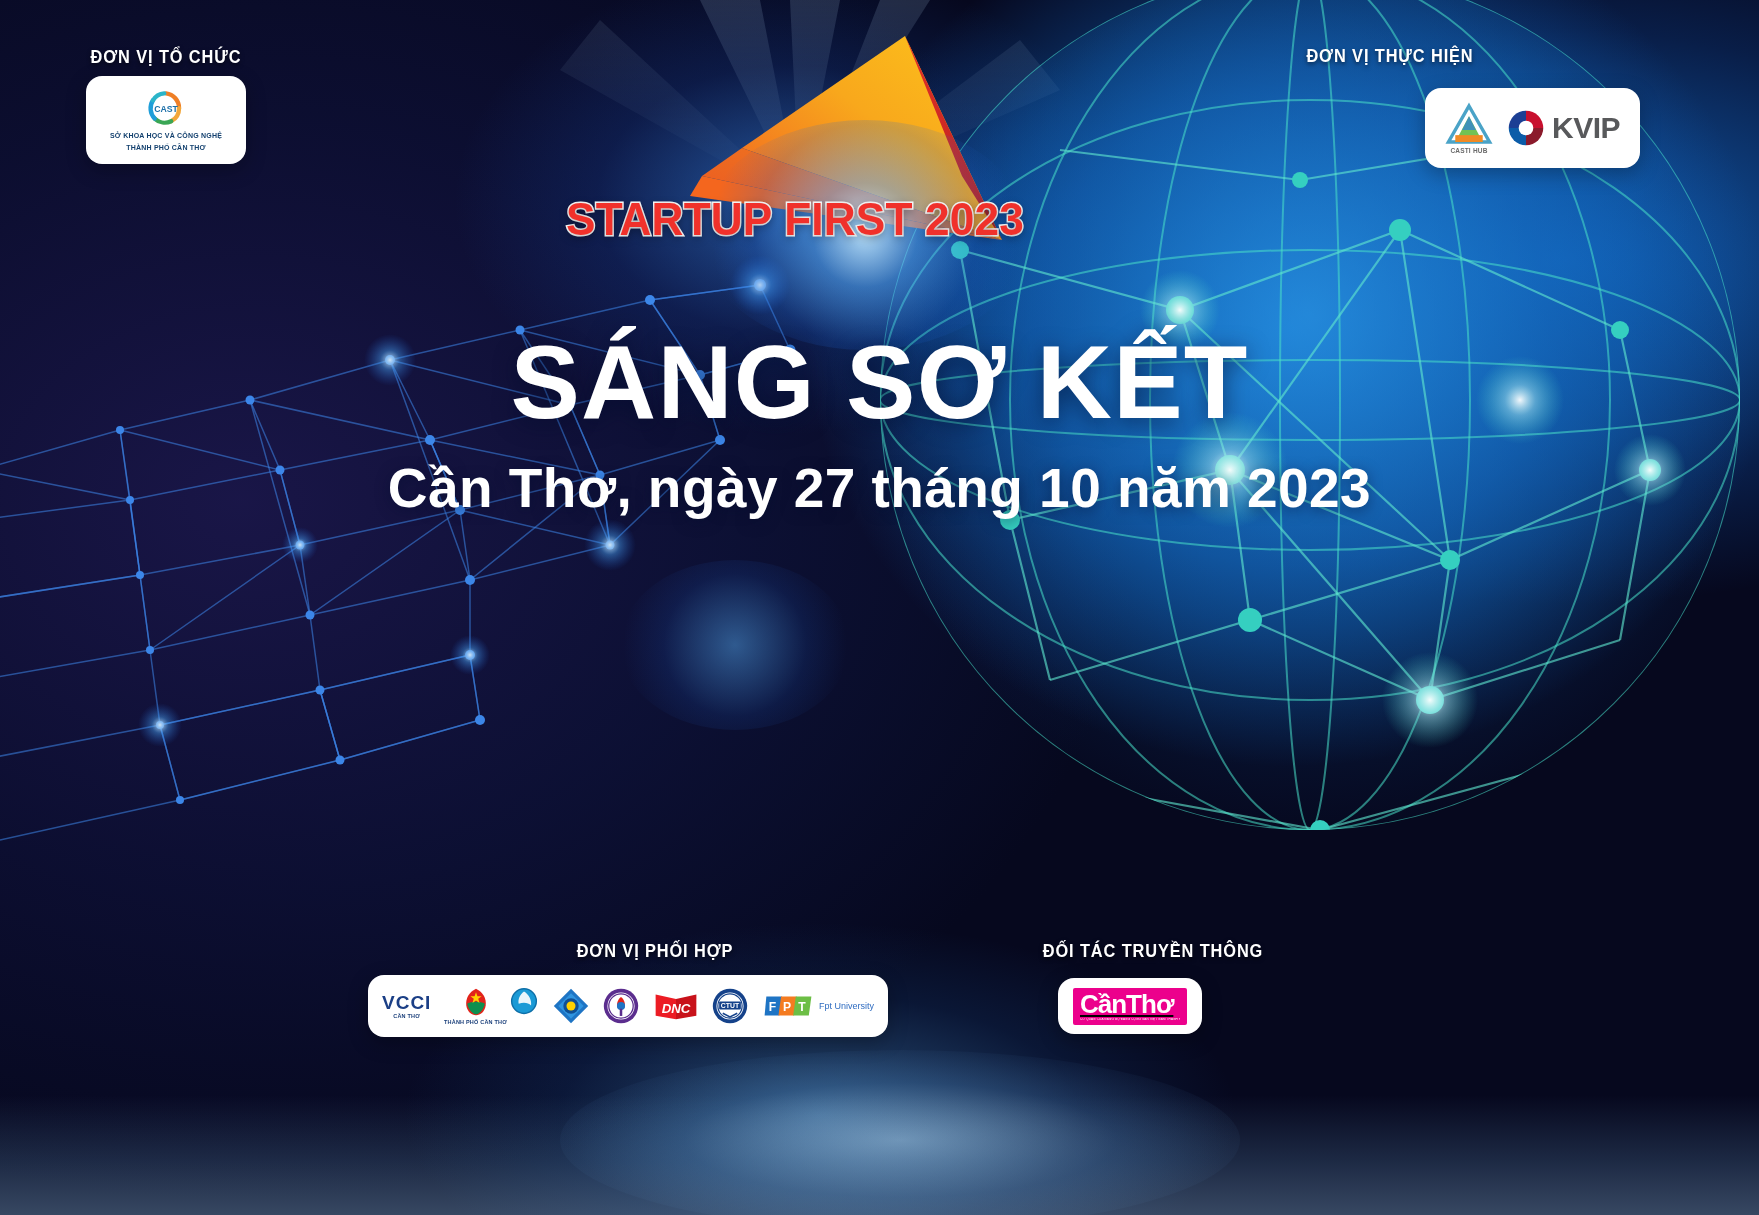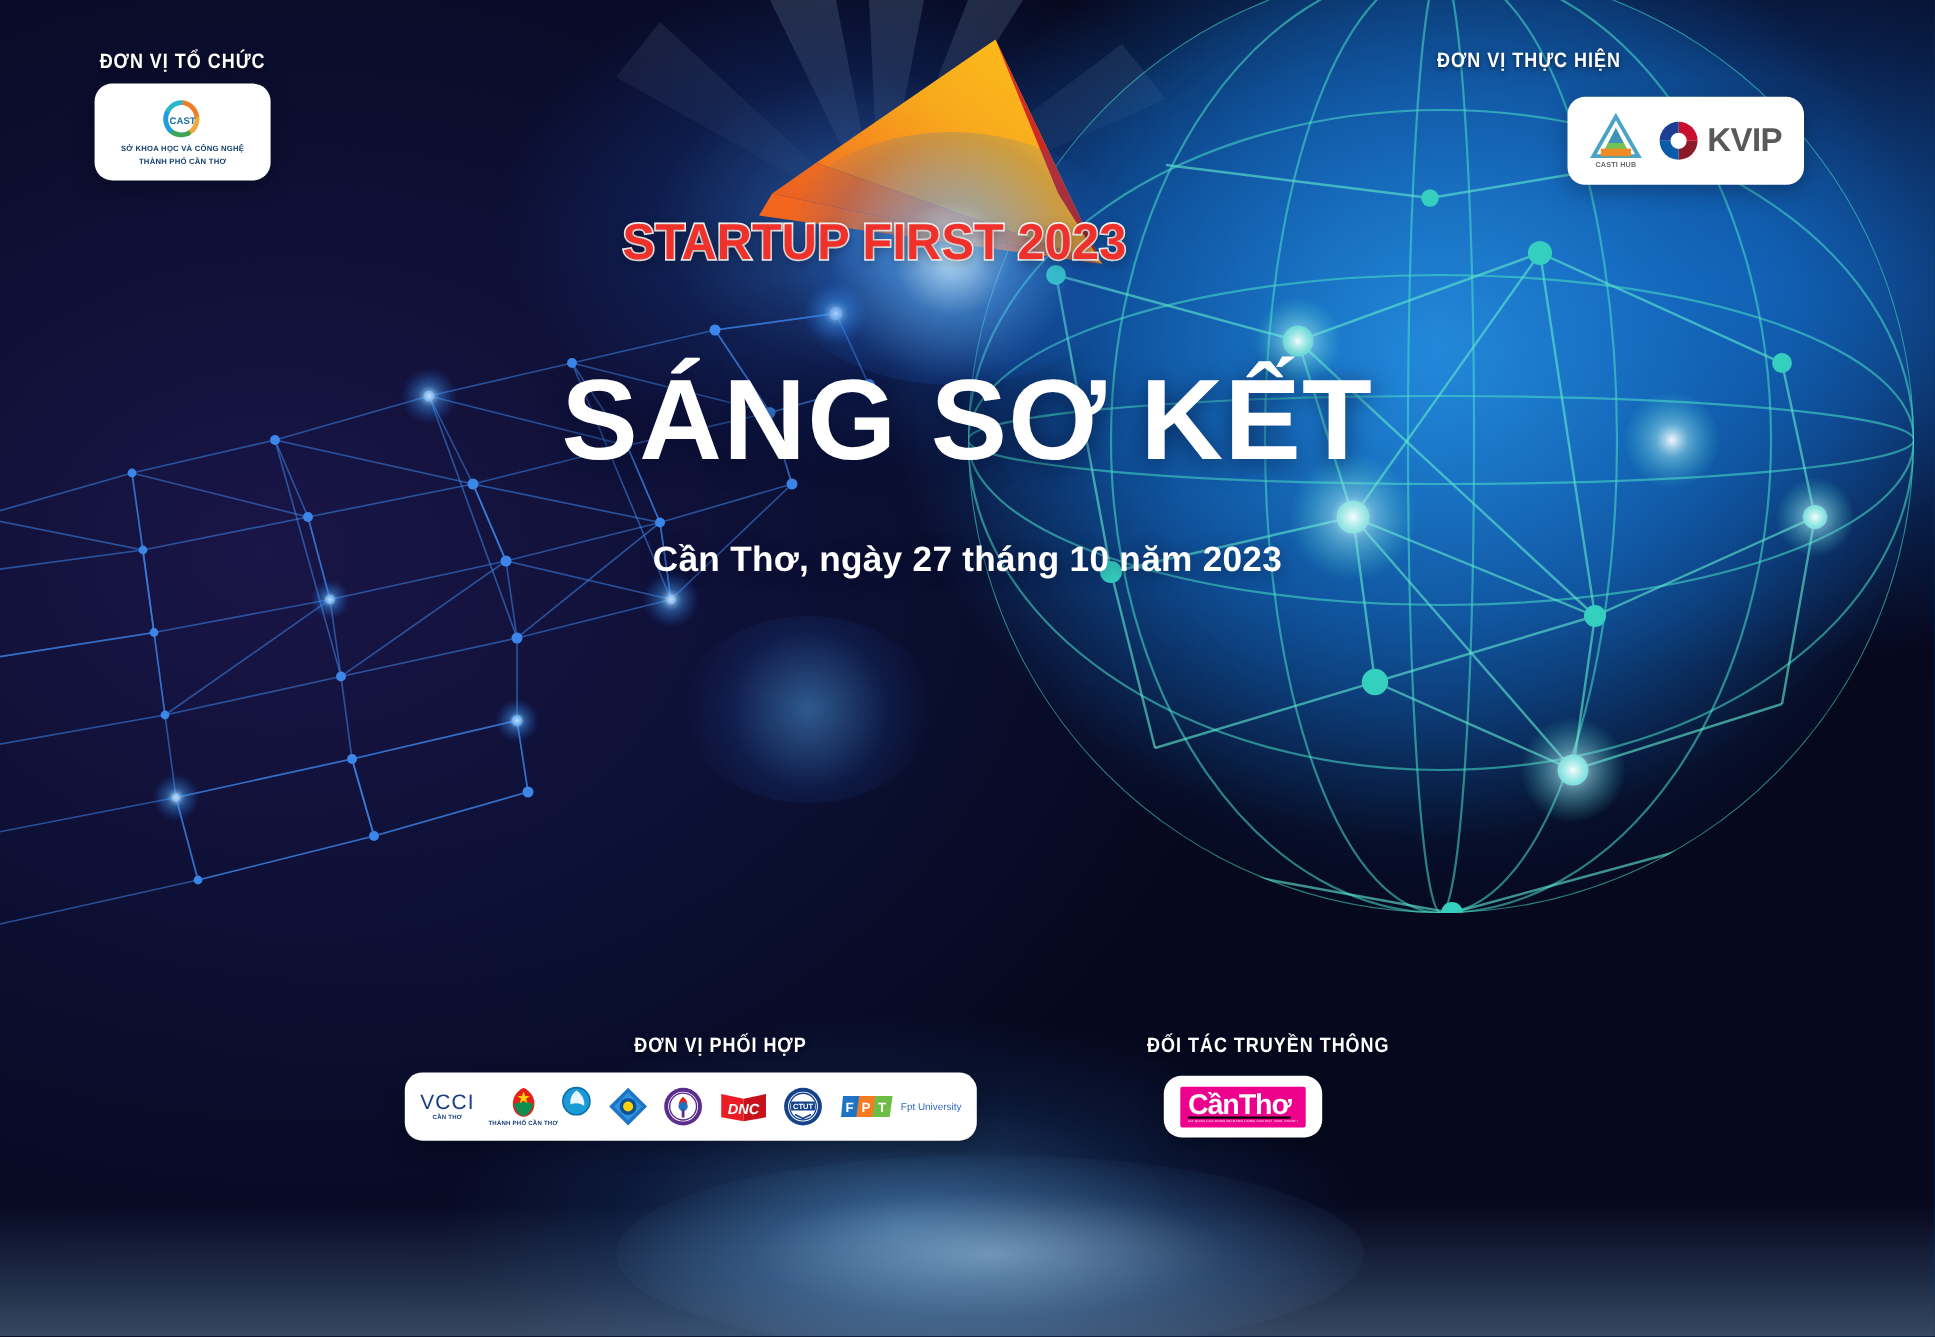--- a/index.html
+++ b/index.html
@@ -61,42 +61,42 @@
   }
   #title-sub1 {
     margin-top:16px; font-size:50px; font-weight:700; color:#ffffff;
     letter-spacing:.028em; text-shadow:0 3px 14px rgba(0,12,45,.55);
   }
   #title-sub2 {
     margin-top:10px; font-size:53px; font-weight:800; color:#ffffff;
     letter-spacing:.004em; white-space:nowrap; text-shadow:0 3px 14px rgba(0,12,45,.55);
   }
   #event-date {
-    margin-top:56px; font-size:32px; font-weight:700; color:#ffffff;
+    margin-top:22px; font-size:55px; font-weight:700; color:#ffffff;
     letter-spacing:.008em; text-shadow:0 3px 14px rgba(0,12,45,.5);
   }
 
   
   #brand-lockup {
     position:absolute; left:566px; top:192px; font-size:46px; font-weight:800;
     color:#f0312b; letter-spacing:.004em; transform:scaleX(.96); transform-origin:left center;
     -webkit-text-stroke:3px #ffffff; paint-order:stroke fill;
     text-shadow:0 3px 10px rgba(0,0,0,.4);
   }
 
   
   #kicker-partners { left:455px; top:940px; width:400px; text-align:center; }
   #card-partners { left:368px; top:975px; width:520px; height:62px; gap:0; padding:0 14px; justify-content:space-between; }
   #kicker-media { left:978px; top:940px; width:350px; text-align:center; }
   #card-media { left:1058px; top:978px; width:144px; height:56px;text-decoration:underline; }
 
   .plogo { display:flex; flex-direction:column; align-items:center; justify-content:center; line-height:1; }
   .plogo-cap { font-size:5.5px; font-weight:700; color:#1a3f7a; margin-top:2px; letter-spacing:.2px; white-space:nowrap; }
 
-  .vcci-word { font-size:19px; font-weight:400; color:#1b3f86; letter-spacing:1px; }
+  .vcci-word { font-size:19px; font-weight:700; color:#1b3f86; letter-spacing:1px; }
   .fpt-word { font-size:9px; font-weight:400; color:#2f6cc0; white-space:nowrap; }
   .cantho-word { font-size:26px; font-weight:900; color:#ffffff; letter-spacing:-1px; line-height:1; }
   .cantho-box { background:#ec008c; padding:3px 7px 4px; border-radius:2px; }
   .cantho-rule { font-size:3px; color:#ffffff; letter-spacing:.2px; margin-top:1px; white-space:nowrap; overflow:hidden; width:100px; }
 </style>
 </head>
 <body>
 
 <div class="stage">
 

